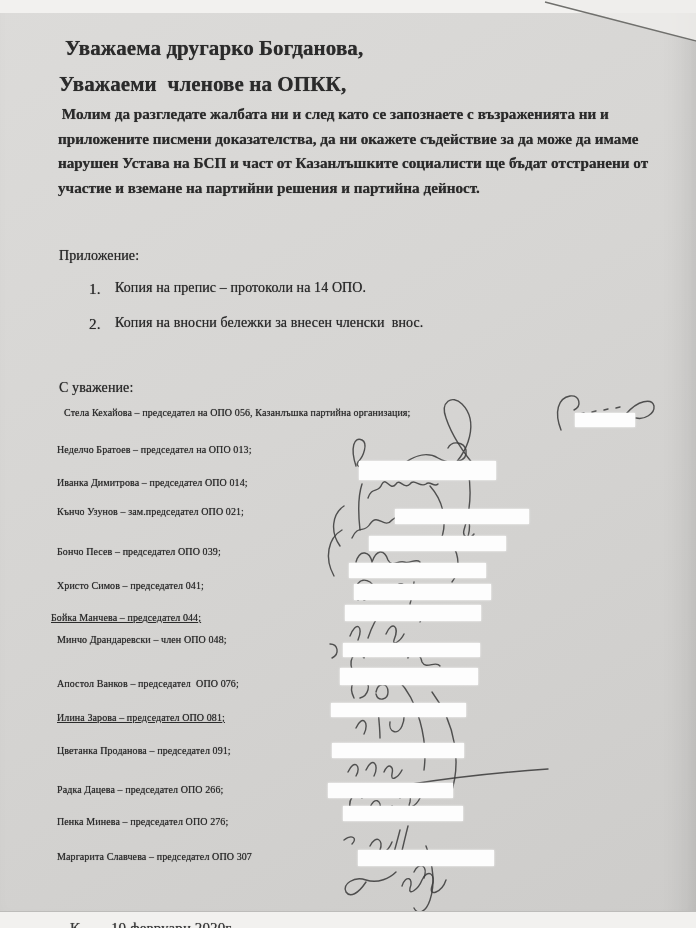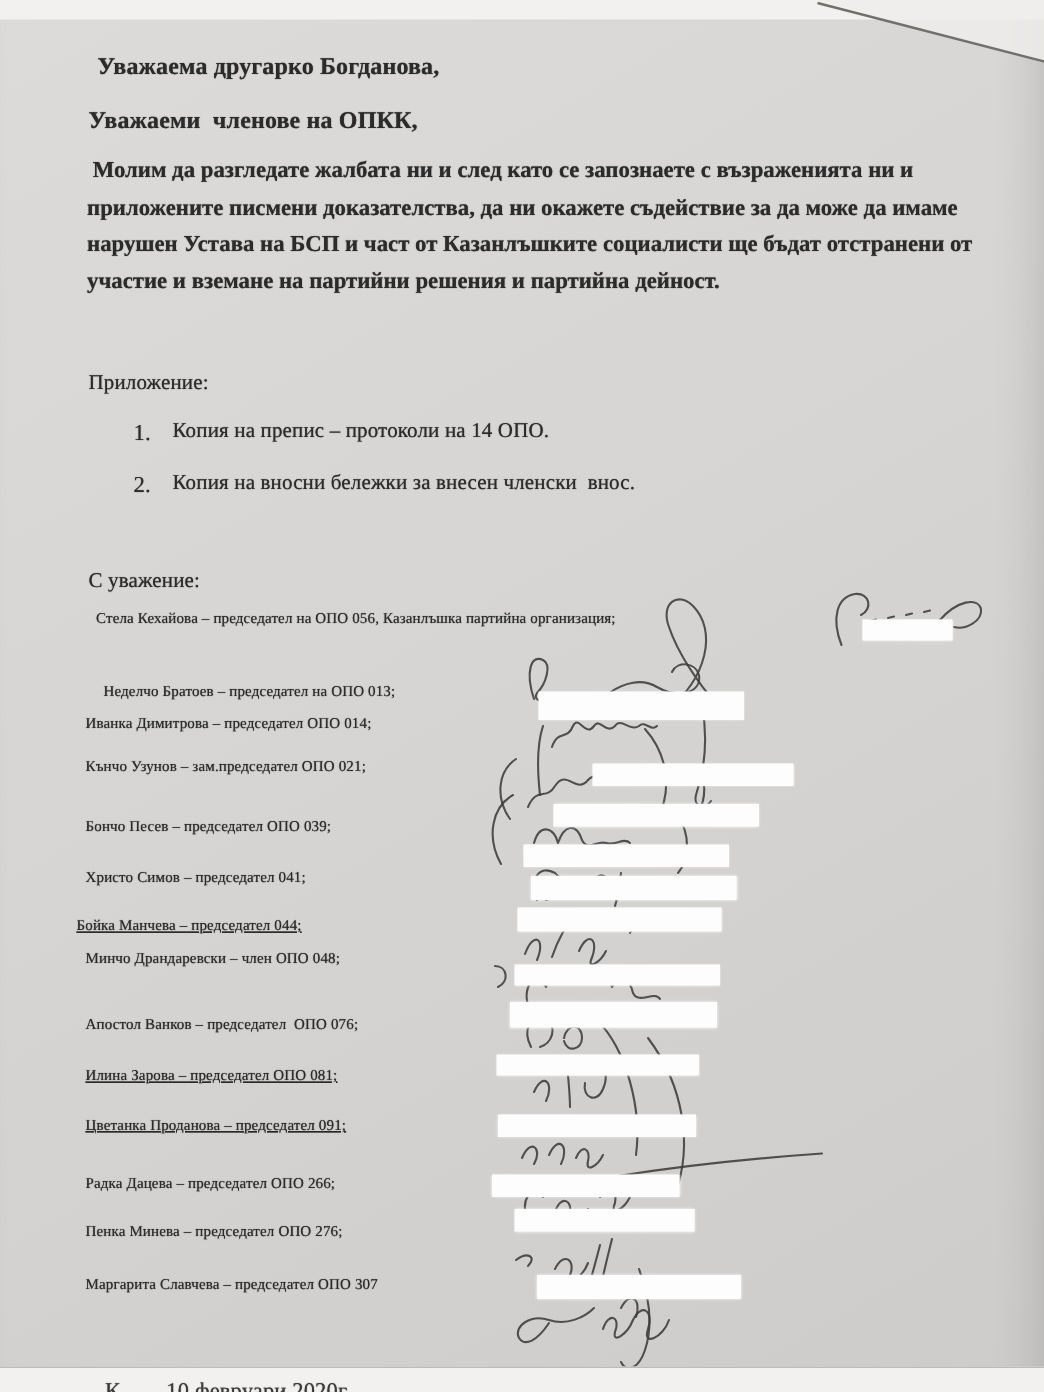--- a/index.html
+++ b/index.html
@@ -21,21 +21,21 @@
     border-top:1px solid #bdbcba;
   }
   .corner-svg{position:absolute;left:0;top:0;pointer-events:none;}
   .txt{
     position:absolute;
     color:var(--ink,#2b2b2b);
     white-space:pre;
     text-shadow:0 0 0.7px rgba(40,40,40,0.8);
     letter-spacing:0.1px;
   }
-  .salut{font-weight:bold;font-size:16px;}
+  .salut{font-weight:bold;font-size:21px;}
   .bodypar{position:absolute;left:58px;top:102px;width:625px;}
   .bline{
     color:var(--ink,#2b2b2b);
     font-weight:bold;font-size:15.2px;line-height:24.5px;
     white-space:pre;text-shadow:0 0 0.7px rgba(40,40,40,0.8);
   }
   .plain{font-size:14px;}
   .attach-num{font-size:15.2px;}
   .sig-row{font-size:10px;}
   .footer-line{font-size:15px;color:#3a3a3a;}
@@ -73,30 +73,30 @@
       <div class="txt attach-num" style="left: 89px; top: 280px;">1.</div>
       <div class="txt plain" style="left: 115px; top: 280px;">Копия на препис – протоколи на 14 ОПО.</div>
       <div class="txt attach-num" style="left: 89px; top: 315px;">2.</div>
       <div class="txt plain" style="left: 115px; top: 315px;">Копия на вносни бележки за внесен членски  внос.</div>
     </div>
 
   <div class="txt plain" style="left:59px;top:380px;text-align:center;">С уважение:</div>
 
   <div id="signatory-rows">
       <div class="txt sig-row" style="left: 64px; top: 407px;">Стела Кехайова – председател на ОПО 056, Казанлъшка партийна организация;</div>
-      <div class="txt sig-row" style="left: 57px; top: 456px; margin-left: 12px;">Неделчо Братоев – председател на ОПО 013;</div>
+      <div class="txt sig-row" style="left: 57px; top: 444px;">Неделчо Братоев – председател на ОПО 013;</div>
       <div class="txt sig-row" style="left: 57px; top: 477px;">Иванка Димитрова – председател ОПО 014;</div>
       <div class="txt sig-row" style="left: 57px; top: 506px;">Кънчо Узунов – зам.председател ОПО 021;</div>
       <div class="txt sig-row" style="left: 57px; top: 546px;">Бончо Песев – председател ОПО 039;</div>
       <div class="txt sig-row" style="left: 57px; top: 580px;">Христо Симов – председател 041;</div>
       <div class="txt sig-row" style="left: 51px; top: 612px; text-decoration: underline;">Бойка Манчева – председател 044;</div>
       <div class="txt sig-row" style="left: 57px; top: 622px; margin-top: 12px;">Минчо Драндаревски – член ОПО 048;</div>
       <div class="txt sig-row" style="left: 57px; top: 678px;">Апостол Ванков – председател  ОПО 076;</div>
       <div class="txt sig-row" style="left: 57px; top: 712px; text-decoration: underline;">Илина Зарова – председател ОПО 081;</div>
-      <div class="txt sig-row" style="left: 57px; top: 745px; text-decoration: underline;">Цветанка Проданова – председател 091;</div>
+      <div class="txt sig-row" style="left: 57px; top: 745px;">Цветанка Проданова – председател 091;</div>
       <div class="txt sig-row" style="left: 57px; top: 784px;">Радка Дацева – председател ОПО 266;</div>
       <div class="txt sig-row" style="left: 57px; top: 816px;">Пенка Минева – председател ОПО 276;</div>
       <div class="txt sig-row" style="left: 57px; top: 851px;">Маргарита Славчева – председател ОПО 307</div>
     </div>
 
   <svg class="sig-layer" width="696" height="928">
 
     <path d="M561,430 C554,412 558,398 570,396 C580,395 582,406 574,410"></path>
     <path d="M580,414 L584,413 M592,412 L596,411 M604,410 L608,409 M616,408 L620,407"></path>
     <path d="M626,414 C638,400 652,398 654,406 C655,414 644,420 636,418"></path>

